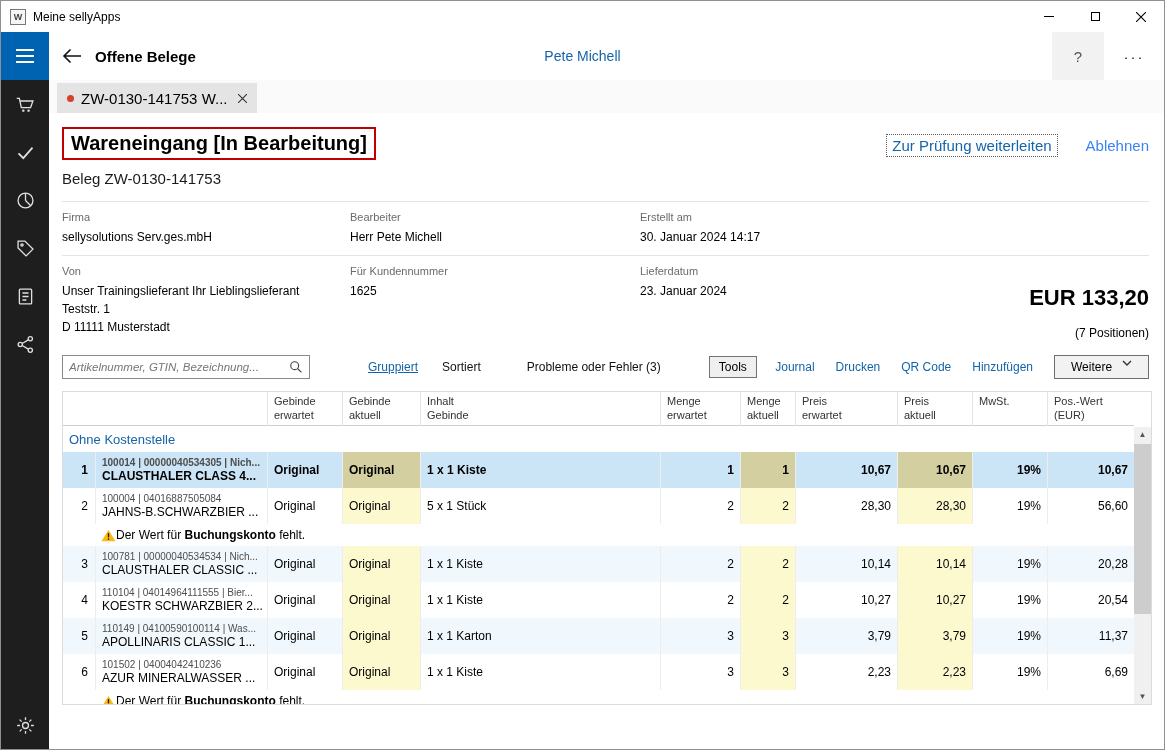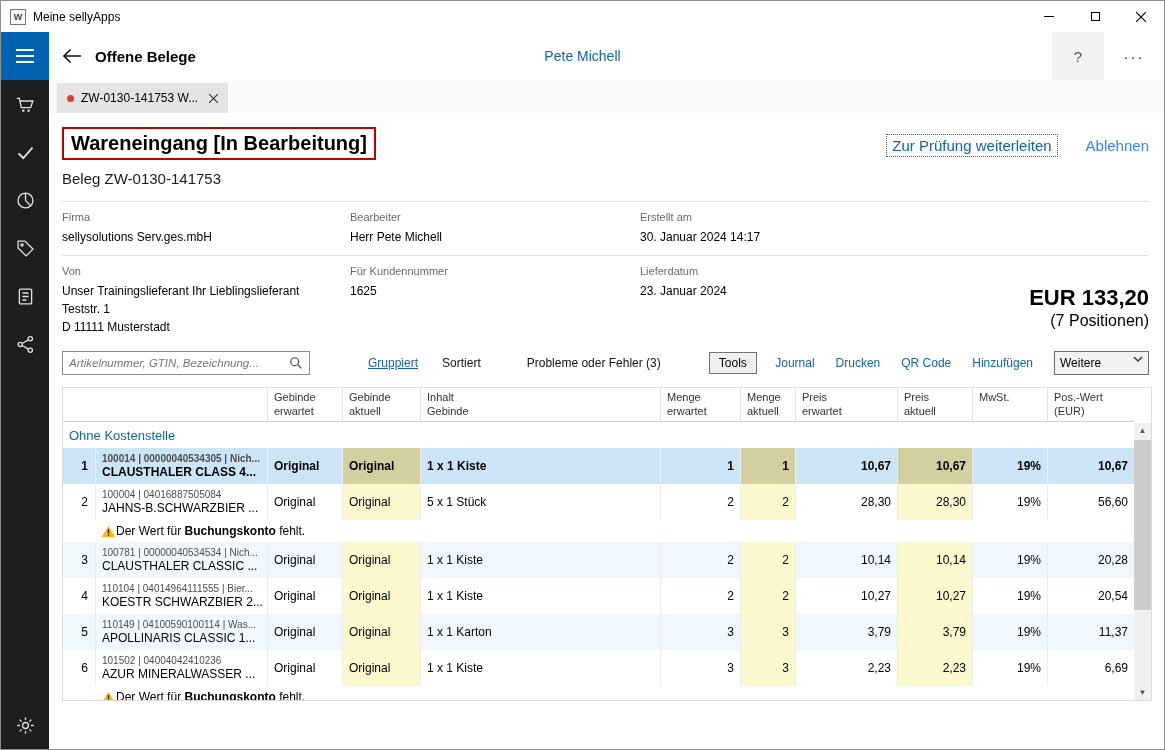--- a/index.html
+++ b/index.html
@@ -30,21 +30,21 @@
   .body-row { flex:1; display:flex; min-height:0; }
   .sidebar { width:48px; flex:0 0 48px; background:var(--sidebar-bg,#1e1e1e); display:flex; flex-direction:column; align-items:center; }
   .side-item { width:48px; height:48px; display:flex; align-items:center; justify-content:center; cursor:pointer; }
   .side-item svg { width:21px; height:21px; }
   .side-spacer { flex:1; }
 
   .main { flex:1; display:flex; flex-direction:column; min-width:0; background:#fff; }
 
   
   .tabstrip { height:33px; flex:0 0 33px; background:#fafafa; display:flex; align-items:flex-end; padding-left:8px; }
-  .tab { height:30px; background:var(--tab-bg,#e4e4e4); display:flex; align-items:center; padding:0 10px; gap:7px; font-size:12px; cursor:pointer; }
+  .tab { height:30px; background:var(--tab-bg,#e4e4e4); display:flex; align-items:center; padding:0 10px; gap:7px; font-size:15px; cursor:pointer; }
   .tab-dot { width:7px; height:7px; border-radius:50%; background:var(--tab-dot,#d6402e); }
   .tab-close { margin-left:4px; display:flex; align-items:center; }
 
   
   .content { flex:1; padding:14px 15px 0 13px; position:relative; min-height:0; }
 
   .title-row { display:flex; align-items:flex-start; }
   .status-title { font-size:20px; font-weight:bold; border:2px solid var(--red-box,#c00000); padding:3px 7px; }
   .title-actions { margin-left:auto; display:flex; align-items:center; gap:28px; padding-top:7px; }
   .forward-link { color:var(--link,#1464a8); font-size:15px; border:1px dotted #5a5a5a; padding:2px 5px; cursor:pointer; }
@@ -55,35 +55,35 @@
   .fields { margin-top:14px; }
   .fsep { border-top:1px solid #e3e3e3; margin:9px 0; }
   .frow { display:flex; }
   .fcol1 { width:288px; }
   .fcol2 { width:290px; }
   .fcol3 { flex:1; display:flex; }
   .flabel { font-size:11px; color:#6b6b6b; }
   .fvalue { font-size:12px; margin-top:5px; line-height:1.5; }
   .total-col { margin-left:auto; text-align:right; }
   .total-amount { font-size:22px; font-weight:bold; white-space:nowrap;margin-top:20px; }
-  .total-pos { font-size:16px; margin-top:1px; }
+  .total-pos { font-size:12px; margin-top:15px; }
 
   
   .toolbar { display:flex; align-items:center; margin-top:15px; font-size:12px; }
   .search-wrap { width:248px; height:24px; border:1px solid #8a8a8a; display:flex; align-items:center; padding:0 6px; background:#fff; }
   .search-input { border:none; outline:none; flex:1; font-size:11.5px; font-family:inherit; min-width:0; }
   .search-input::placeholder { font-style:italic; color:#767676; }
   .tb-link { color:var(--link,#1464a8); cursor:pointer; }
   .tb-text { color:#111; cursor:pointer; }
   .gruppiert { text-decoration:underline; margin-left:58px; }
   .sortiert { margin-left:24px; }
   .probleme { margin-left:46px; }
   .tools-btn { margin-left:48px; border:1px solid #737373; background:#efefef; padding:3px 9px; cursor:pointer; }
   .tb-right { margin-left:auto; display:flex; align-items:center; gap:21px; }
-  .weitere-btn { border:1px solid #6e6e6e; background:#f2f2f2; padding:4px 5px; width:95px; display:flex; justify-content:space-between; align-items:flex-start; cursor:pointer; }
+  .weitere-btn { border:1px solid #6e6e6e; background:#f2f2f2; padding:4px 16px; width:95px; display:flex; justify-content:space-between; align-items:flex-start; cursor:pointer; }
 
   
   .table-wrap { margin-top:12px; border:1px solid #dcdcdc; width:1090px; position:relative; background:#fff; }
   .tgrid { display:grid; grid-template-columns:33px 172px 75px 78px 240px 80px 55px 102px 75px 75px 86px; }
   .thead { border-bottom:1px solid #cfcfcf; height:34px; width:1071px; }
   .th { font-size:11px; color:#333; padding:3px 6px; white-space:pre-line; line-height:1.25; border-right:1px solid #e3e3e3; cursor:pointer; }
   .th:first-child { border-right:none; }
   .th:last-child { border-right:none; }
   .tviewport { height:278px; overflow:hidden; width:1071px; }
   .group-row { height:26px; display:flex; align-items:center; padding-left:6px; color:var(--link,#1464a8); font-size:13px; background:#fff; cursor:pointer; }

